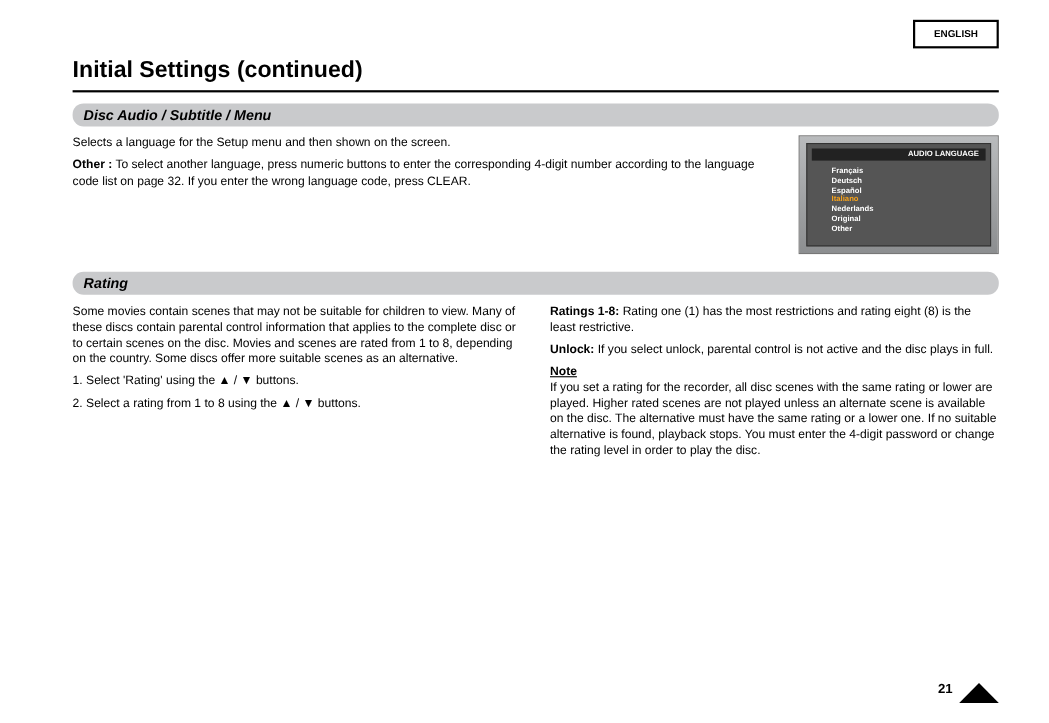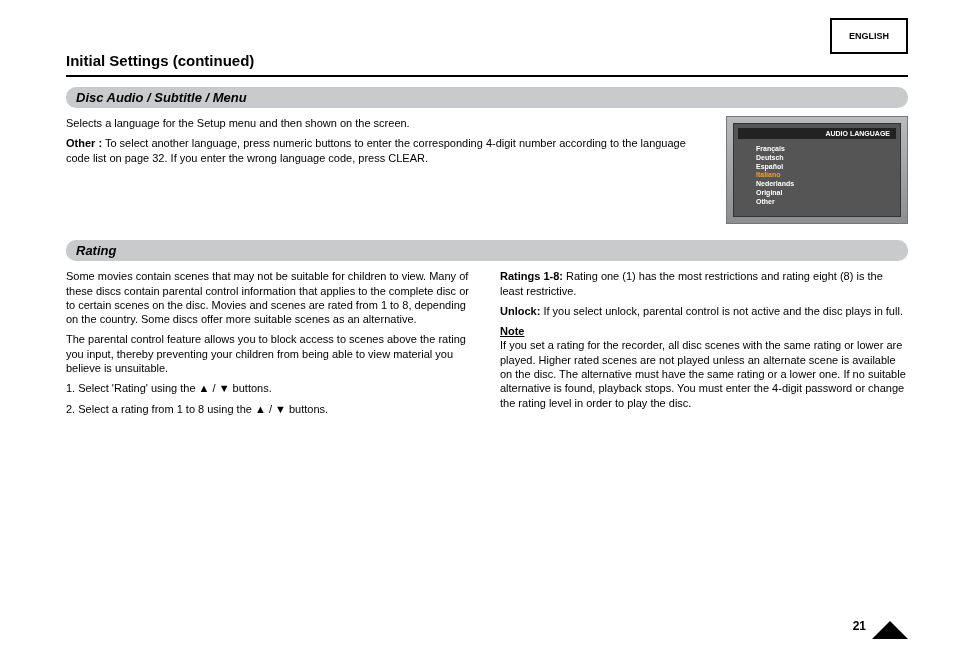--- a/index.html
+++ b/index.html
@@ -1,19 +1,19 @@
 <!DOCTYPE html>
 <html><head>
 <meta charset="utf-8">
 <style>
   html,body{margin:0;padding:0;background:#fff;font-family:Arial,Helvetica,sans-serif;color:#000;}
   .page{width:954px;height:657px;position:relative;}
-  .tab{position:absolute;top:18px;right:46px;width:78px;height:36px;border:2px solid #000;box-sizing:border-box;display:flex;align-items:center;justify-content:center;font-size:9px;font-weight:bold;}
+  .tab{position:absolute;top:18px;right:46px;width:78px;height:26px;border:2px solid #000;box-sizing:border-box;display:flex;align-items:center;justify-content:center;font-size:9px;font-weight:bold;}
   .content{position:absolute;top:52px;left:66px;width:842px;}
-  .title{font-size:15px;font-weight:bold;margin-bottom:6px;}
+  .title{font-size:21px;font-weight:bold;margin-bottom:6px;}
   .rule{height:2px;background:#000;width:100%;margin-bottom:10px;}
   .section-bar{background:#c9cacc;padding:3px 10px;font-weight:bold;font-style:italic;font-size:13px;margin-bottom:8px;border-radius:10px;}
   .columns{display:flex;gap:26px;}
   .text-col{flex:1;font-size:11px;line-height:1.3;}
   .text-col p{margin:0 0 6px 0;}
   .note{font-size:11px;}
   .note .head{text-decoration:underline;font-weight:bold;}
   .osd{width:182px;flex-shrink:0;}
   .osd-outer{background:linear-gradient(#b9bbbd,#8c8e90);padding:6px;border:1px solid #777;}
   .osd-inner{background:#555;border:1px solid #333;position:relative;padding:4px;}
@@ -64,21 +64,20 @@
       </div>
     </div>
 
     <div style="height:16px"></div>
 
     <div class="section-bar">Rating</div>
 
     <div class="columns">
       <div class="text-col">
         <p>Some movies contain scenes that may not be suitable for children to view. Many of these discs contain parental control information that applies to the complete disc or to certain scenes on the disc. Movies and scenes are rated from 1 to 8, depending on the country. Some discs offer more suitable scenes as an alternative.</p>
-        <p>The parental control feature allows you to block access to scenes above the rating you input, thereby preventing your children from being able to view material you believe is unsuitable.</p>
         <p>1. <span>Select 'Rating' using the ▲ / ▼ buttons.</span></p>
         <p>2. <span>Select a rating from 1 to 8 using the ▲ / ▼ buttons.</span></p>
       </div>
       <div class="text-col">
         <p>
           <strong>Ratings 1-8:</strong>
           <span>Rating one (1) has the most restrictions and rating eight (8) is the least restrictive.</span>
         </p>
         <p>
           <strong>Unlock:</strong>

